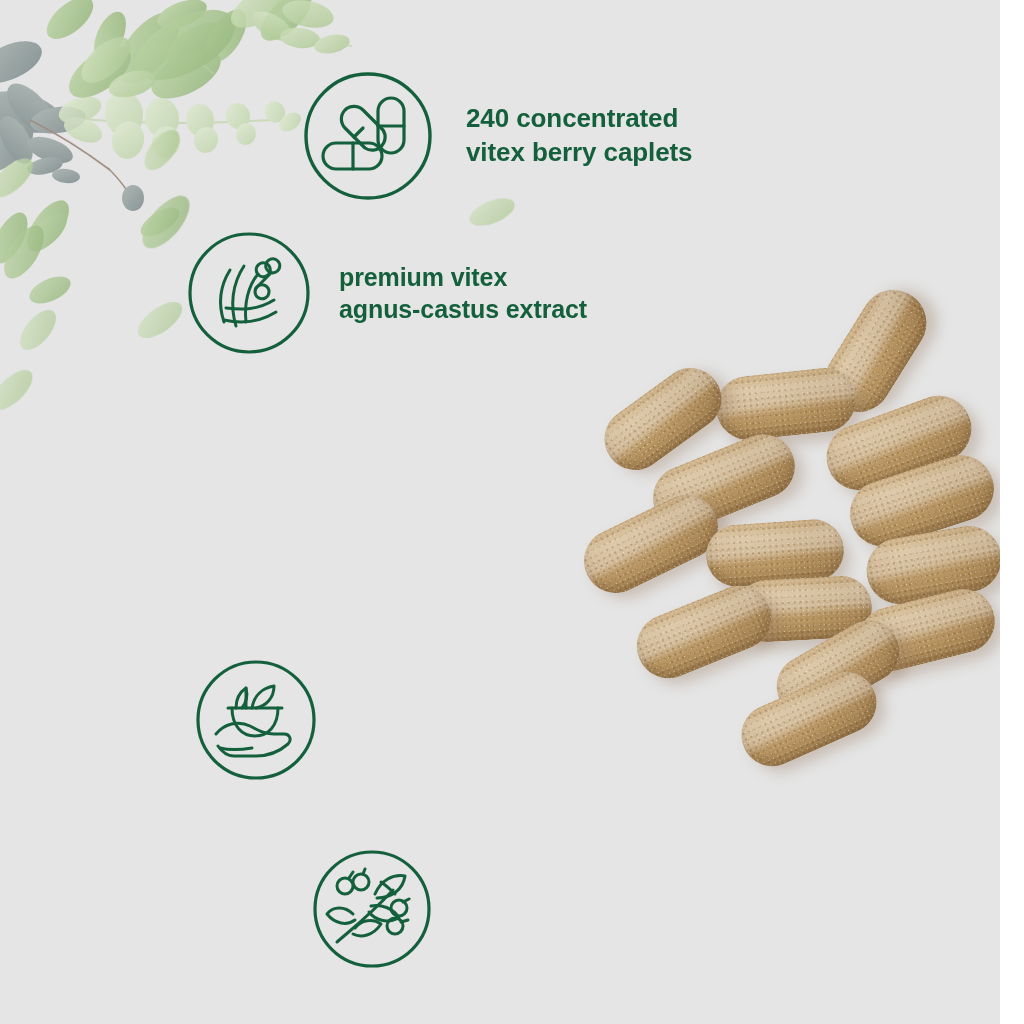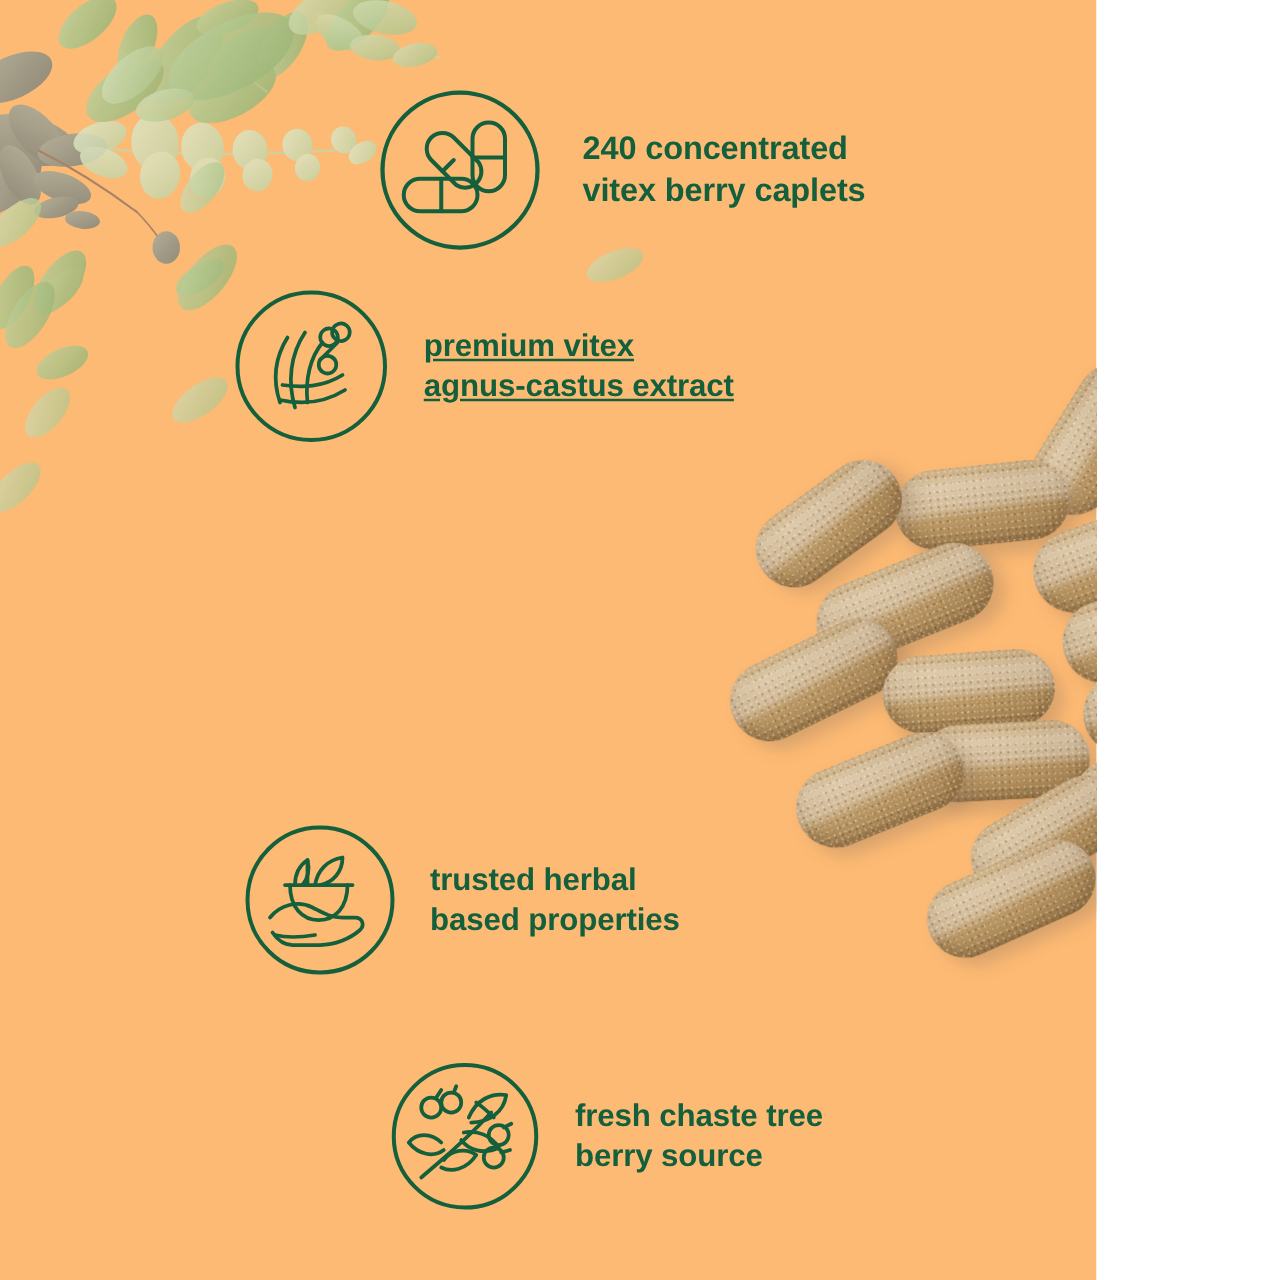--- a/index.html
+++ b/index.html
@@ -2,24 +2,24 @@
 <html><head>
 <meta charset="utf-8">
 <style>
   html, body {
     margin: 0;
     padding: 0;
     background: #ffffff;
   }
   #canvas {
     position: relative;
-    width: 877px;
+    width: 1000px;
     height: 1024px;
     overflow: hidden;
-    background: #fdba74;
+    background: #e5e5e5;
     font-family: "Liberation Sans", sans-serif;
   }
 
   
   #foliage {
     position: absolute;
     left: 0; top: 0;
     width: 1024px; height: 1024px;
     pointer-events: none;
   }
@@ -39,21 +39,21 @@
     font-weight: bold;
     line-height: 1.30;
     letter-spacing: -0.1px;
     white-space: pre-line;
   }
 
   .f1 { left: 302px; top: 70px; }
   .f1 .feature-text { font-size: 26px; margin-left: 32px; }
 
   .f2 { left: 186px; top: 230px; }
-  .f2 .feature-text { font-size: 25px; margin-left: 27px; text-decoration: underline; }
+  .f2 .feature-text { font-size: 25px; margin-left: 27px; }
 
   .f3 { left: 68px; top: 424px; }
   .f3 .feature-text { font-size: 27px; margin-left: 29px; }
 
   .f4 { left: 194px; top: 658px; }
   .f4 .feature-text { font-size: 25px; margin-left: 26px; }
 
   .f5 { left: 311px; top: 848px; }
   .f5 .feature-text { font-size: 25px; margin-left: 27px; }
 
@@ -272,22 +272,20 @@
 
       <path d="M38 50 C 38 68 48 78 61 78 C 74 78 84 68 84 50"></path>
 
       <path d="M42 50 C 42 40 46 34 52 30 C 54 38 52 45 48 50"></path>
       <path d="M58 50 C 60 38 68 30 80 28 C 80 40 72 48 62 50"></path>
       <path d="M52 30 l0 20"></path>
 
       <path d="M22 76 C 30 66 44 62 56 68 C 64 72 70 76 80 76 L90 76 C 96 76 98 82 94 86 C 86 93 74 98 62 98 L40 98 C 34 98 28 94 24 88"></path>
       <path d="M26 90 C 34 92 46 92 58 90"></path>
     </svg>
-    <div class="feature-text">trusted herbal
-based properties</div>
   </div>
 
   <div class="feature f5">
     <svg class="icon-circle" width="122" height="122" viewBox="0 0 122 122" fill="none" stroke="#14603c" stroke-width="3" stroke-linecap="round" stroke-linejoin="round">
       <circle cx="61" cy="61" r="57" stroke-width="3.2"></circle>
 
       <path d="M26 94 C 42 80 58 68 82 42"></path>
 
       <path d="M64 46 C 70 32 82 26 94 28 C 92 42 80 50 66 50"></path>
       <path d="M70 34 C 76 38 80 42 84 46"></path>
@@ -301,22 +299,20 @@
       <circle cx="34" cy="38" r="8"></circle>
       <circle cx="50" cy="34" r="8"></circle>
       <path d="M38 30 l4 -6"></path>
       <path d="M52 26 l2 -5"></path>
 
       <circle cx="88" cy="60" r="8"></circle>
       <circle cx="84" cy="78" r="8"></circle>
       <path d="M92 54 l6 -3"></path>
       <path d="M90 74 l7 -2"></path>
     </svg>
-    <div class="feature-text">fresh chaste tree
-berry source</div>
   </div>
 
   <div id="pills">
     <div class="pill-wrap" style="left:234px; top:18px;  width:132px; height:66px; transform:rotate(-58deg);">
         <div class="pill"></div>
       </div>
     <div class="pill-wrap" style="left:140px; top:72px;  width:140px; height:64px; transform:rotate(-6deg);">
         <div class="pill"></div>
       </div>
     <div class="pill-wrap" style="left:22px;  top:88px;  width:130px; height:62px; transform:rotate(-36deg);">

